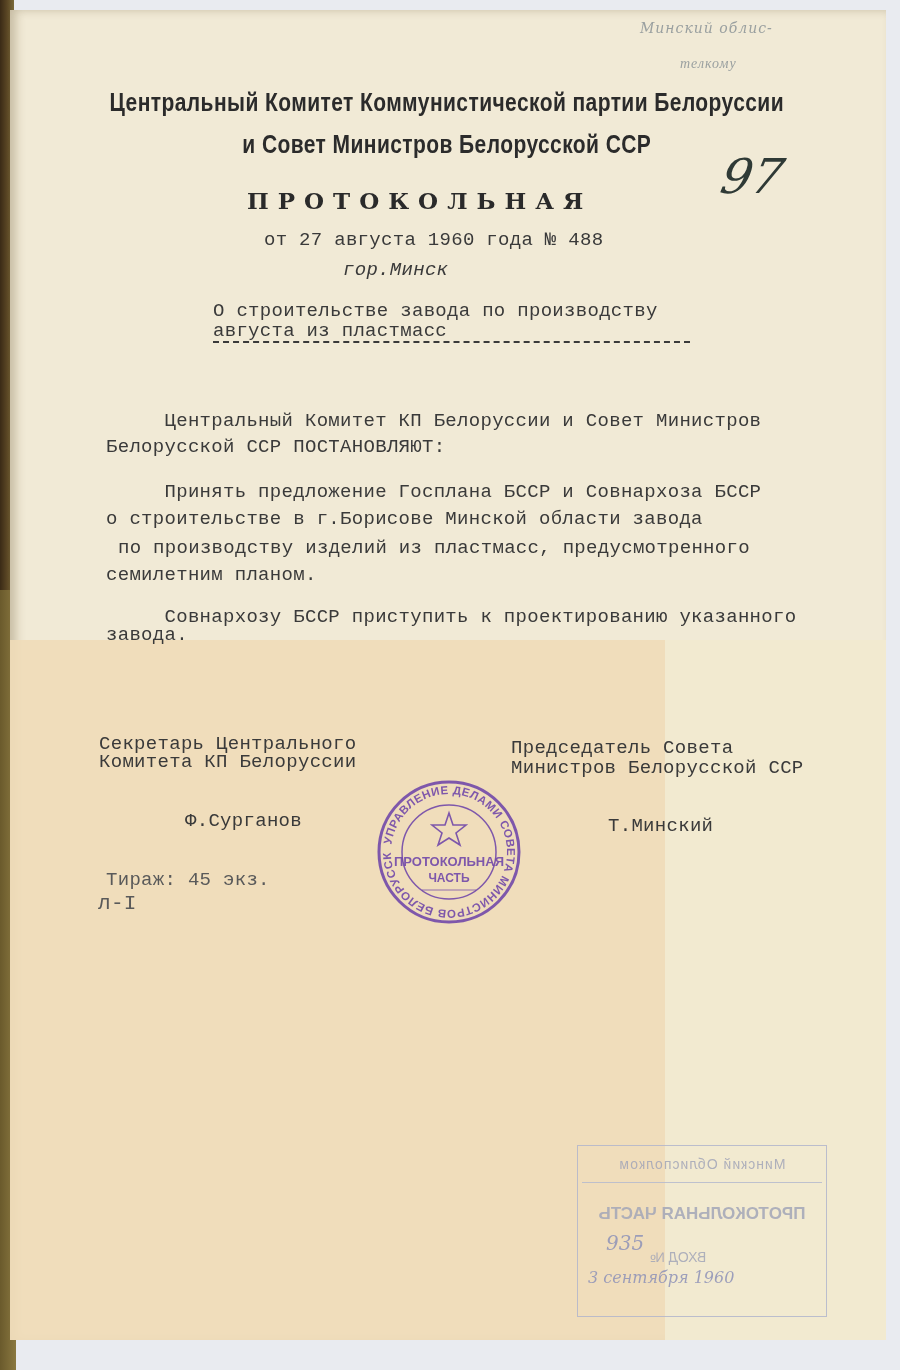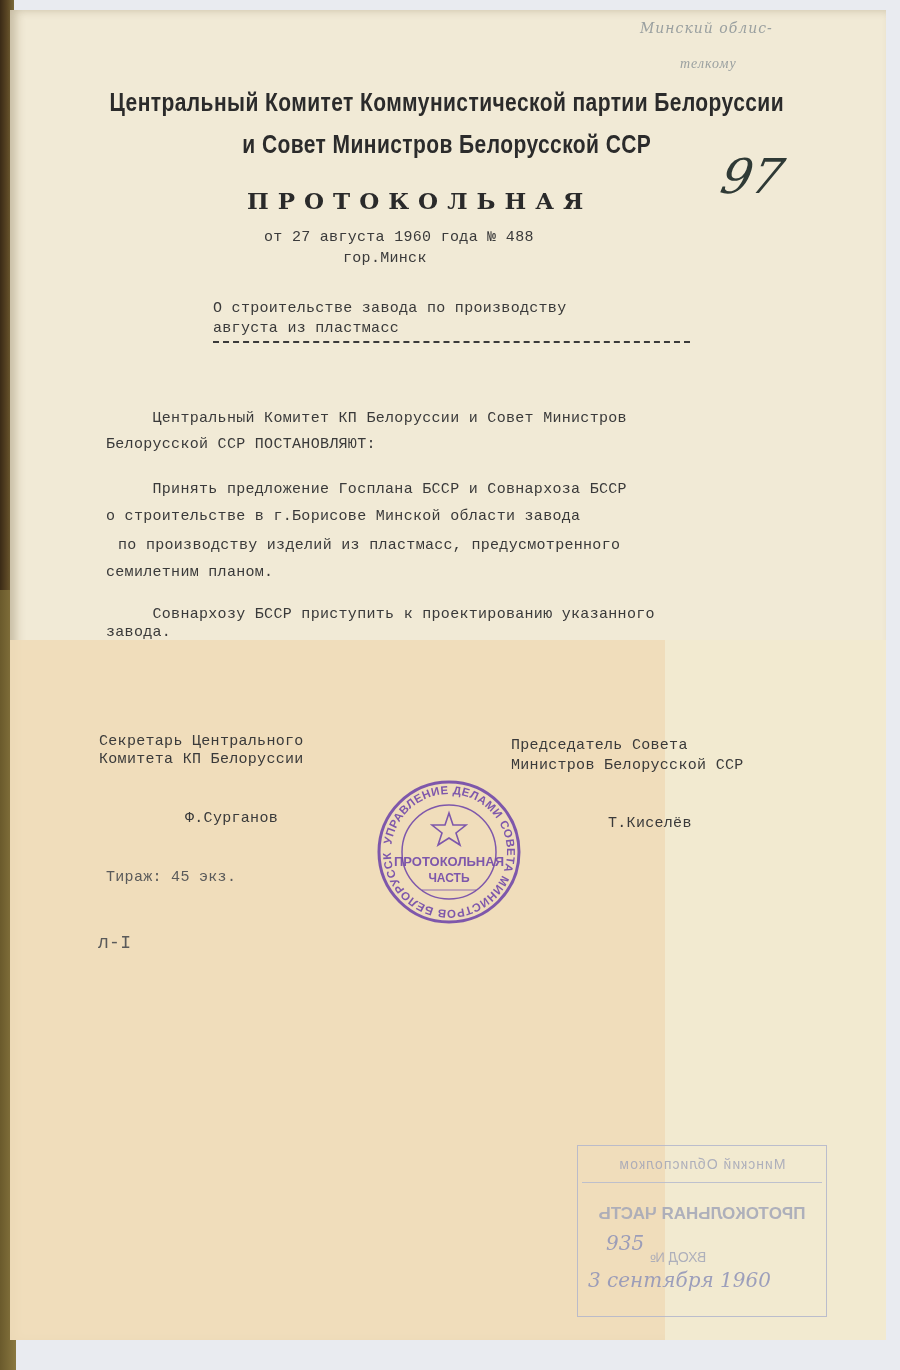--- a/index.html
+++ b/index.html
@@ -45,21 +45,21 @@
       font-family: "Liberation Sans", "DejaVu Sans", sans-serif; font-weight: bold;
       font-size: 25px; color: #2b2b2b; letter-spacing: 0.5px;
       transform: scaleX(0.84); transform-origin: 430px 0;
     }
     .doc-type {
       position: absolute; left: 247px; top: 187px;
       font-family: "DejaVu Serif", serif; font-weight: bold; font-size: 23px;
       letter-spacing: 9px; color: #2a2a2a;
     }
     .tw {
-      position: absolute; font-size: 15px; color: #3a3a3a; white-space: pre;
+      position: absolute; font-size: 19px; color: #3a3a3a; white-space: pre;
       letter-spacing: 0.3px;
     }
     .underline-rule {
       position: absolute; left: 213px; top: 341px; width: 477px; height: 0;
       border-top: 2px dashed #3a3a3a;
     }
     .stamp {
       position: absolute; left: 374px; top: 777px; width: 150px; height: 150px;
     }
     .rect-stamp {
@@ -92,45 +92,45 @@
 <div class="handnote" style="left:680px; top:56px;font-family:Liberation Serif, serif;">телкому</div>
 
 <div class="folio">97</div>
 
 <div class="heading" style="top:88px;">Центральный Комитет Коммунистической партии Белоруссии</div>
 <div class="heading" style="top:130px;">и Совет Министров Белорусской ССР</div>
 
 <div class="doc-type">ПРОТОКОЛЬНАЯ</div>
 
 <div class="tw" style="left:264px; top:229px;">от 27 августа 1960 года № 488</div>
-<div class="tw" style="left:343px; top:250px;">гор.Минск</div>
+<div class="tw" style="left:343px; top:259px;font-style:italic;">гор.Минск</div>
 
 <div class="tw" style="left:213px; top:300px;">О строительстве завода по производству</div>
 <div class="tw" style="left:213px; top:320px;">августа из пластмасс</div>
 <div class="underline-rule"></div>
 
 <div class="tw" style="left:106px; top:410px;">     Центральный Комитет КП Белоруссии и Совет Министров</div>
 <div class="tw" style="left:106px; top:436px;">Белорусской ССР ПОСТАНОВЛЯЮТ:</div>
 <div class="tw" style="left:106px; top:481px;">     Принять предложение Госплана БССР и Совнархоза БССР</div>
 <div class="tw" style="left:106px; top:508px;">о строительстве в г.Борисове Минской области завода</div>
 <div class="tw" style="left:118px; top:537px;">по производству изделий из пластмасс, предусмотренного</div>
 <div class="tw" style="left:106px; top:564px;text-align:center;">семилетним планом.</div>
 <div class="tw" style="left:106px; top:606px;">     Совнархозу БССР приступить к проектированию указанного</div>
 <div class="tw" style="left:106px; top:624px;text-align:center;">завода.</div>
 
 <div class="tw" style="left:99px; top:733px;">Секретарь Центрального</div>
 <div class="tw" style="left:99px; top:751px;">Комитета КП Белоруссии</div>
 <div class="tw" style="left:511px; top:737px;">Председатель Совета</div>
 <div class="tw" style="left:511px; top:757px;">Министров Белорусской ССР</div>
 
 <div class="tw" style="left:145px; top:810px;margin-left:40px;">Ф.Сурганов</div>
-<div class="tw" style="left:608px; top:815px;">Т.Киселёв</div>
+<div class="tw" style="left:608px; top:815px;">Т.Минский</div>
 
 <div class="tw" style="left:106px; top:869px; color:#5a5a5a;">Тираж: 45 экз.</div>
-<div class="tw" style="left:98px; top:933px; font-size:18px; color:#5a5a5a;">л-I</div>
+<div class="tw" style="left:98px; top:892px; font-size:21px; color:#5a5a5a;">л-I</div>
 
 <div class="stamp">
   <svg width="150" height="150" viewBox="0 0 150 150">
     <defs>
       <path id="sealArc" d="M 75 75 m -58 0 a 58 58 0 1 1 116 0 a 58 58 0 1 1 -116 0"></path>
     </defs>
     <g fill="none" stroke="#6a3fa8" stroke-opacity="0.85">
       <circle cx="75" cy="75" r="70" stroke-width="3"></circle>
       <circle cx="75" cy="75" r="47" stroke-width="1.5"></circle>
     </g>
@@ -143,14 +143,14 @@
     <line x1="48" y1="113" x2="102" y2="113" stroke="#6a3fa8" stroke-width="1" stroke-opacity="0.7"></line>
   </svg>
 </div>
 
 <div class="rect-stamp">
   <div class="row" style="top:10px; font-size:14px; letter-spacing:1px;">Минский Облисполком</div>
   <div class="sep" style="top:36px;"></div>
   <div class="row" style="top:58px; font-size:17px; font-weight:bold;">ПРОТОКОЛЬНАЯ ЧАСТЬ</div>
   <div class="row" style="top:103px; font-size:14px; left:40px; width:120px;">ВХОД №</div>
   <div class="ink" style="left:28px; top:85px;">935</div>
-  <div class="ink" style="left:10px; top:122px; font-size:20px;">3 сентября 1960</div>
+  <div class="ink" style="left:10px; top:122px; font-size:16px;">3 сентября 1960</div>
 </div>
 
 </body></html>

